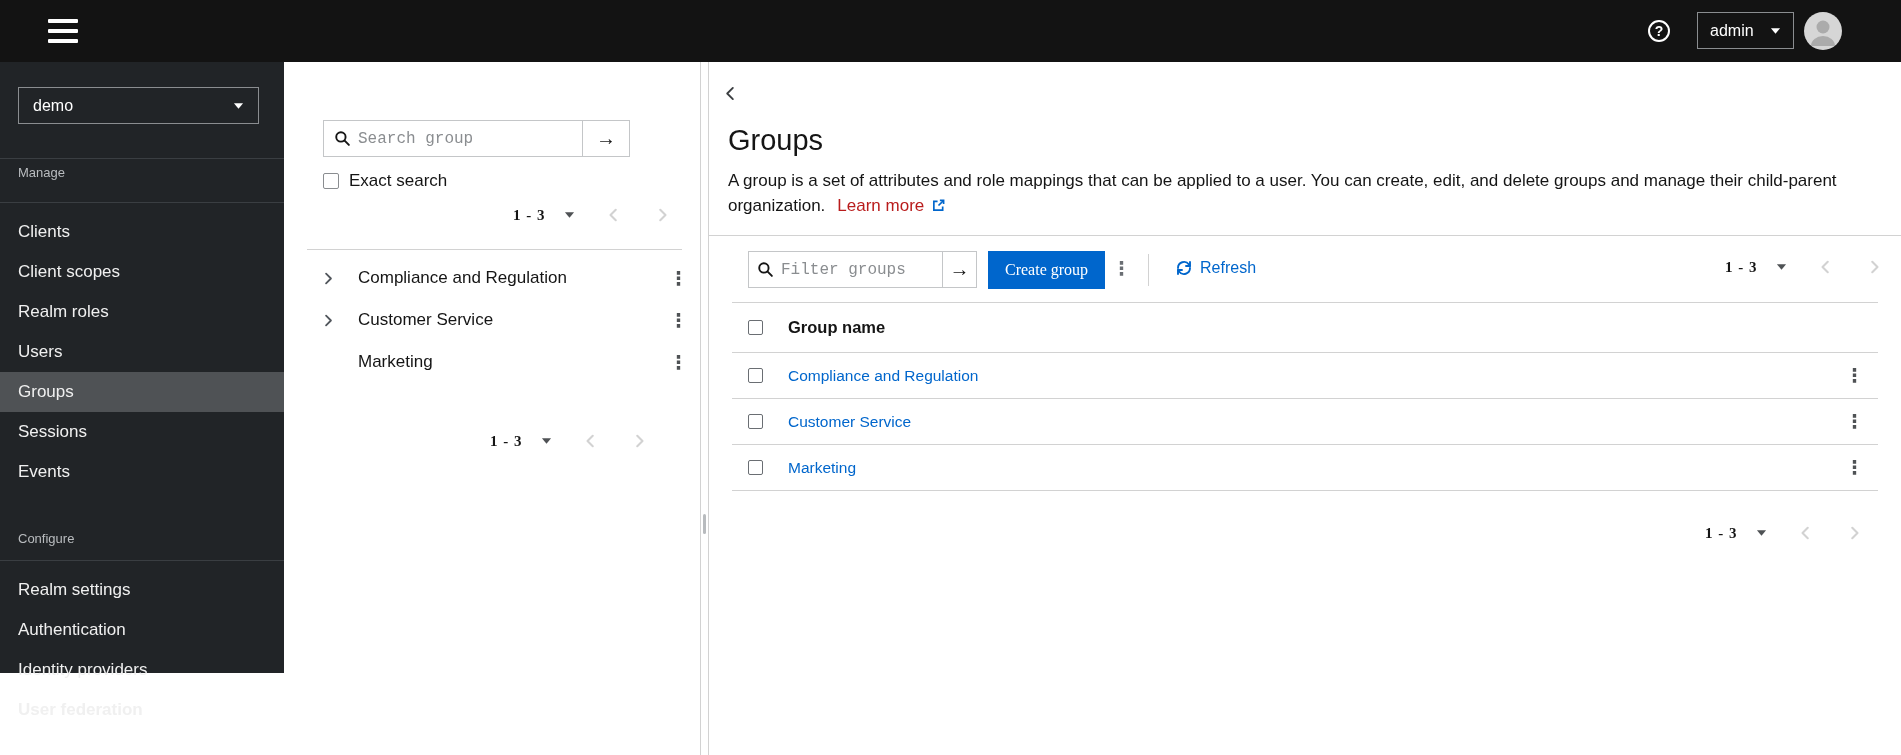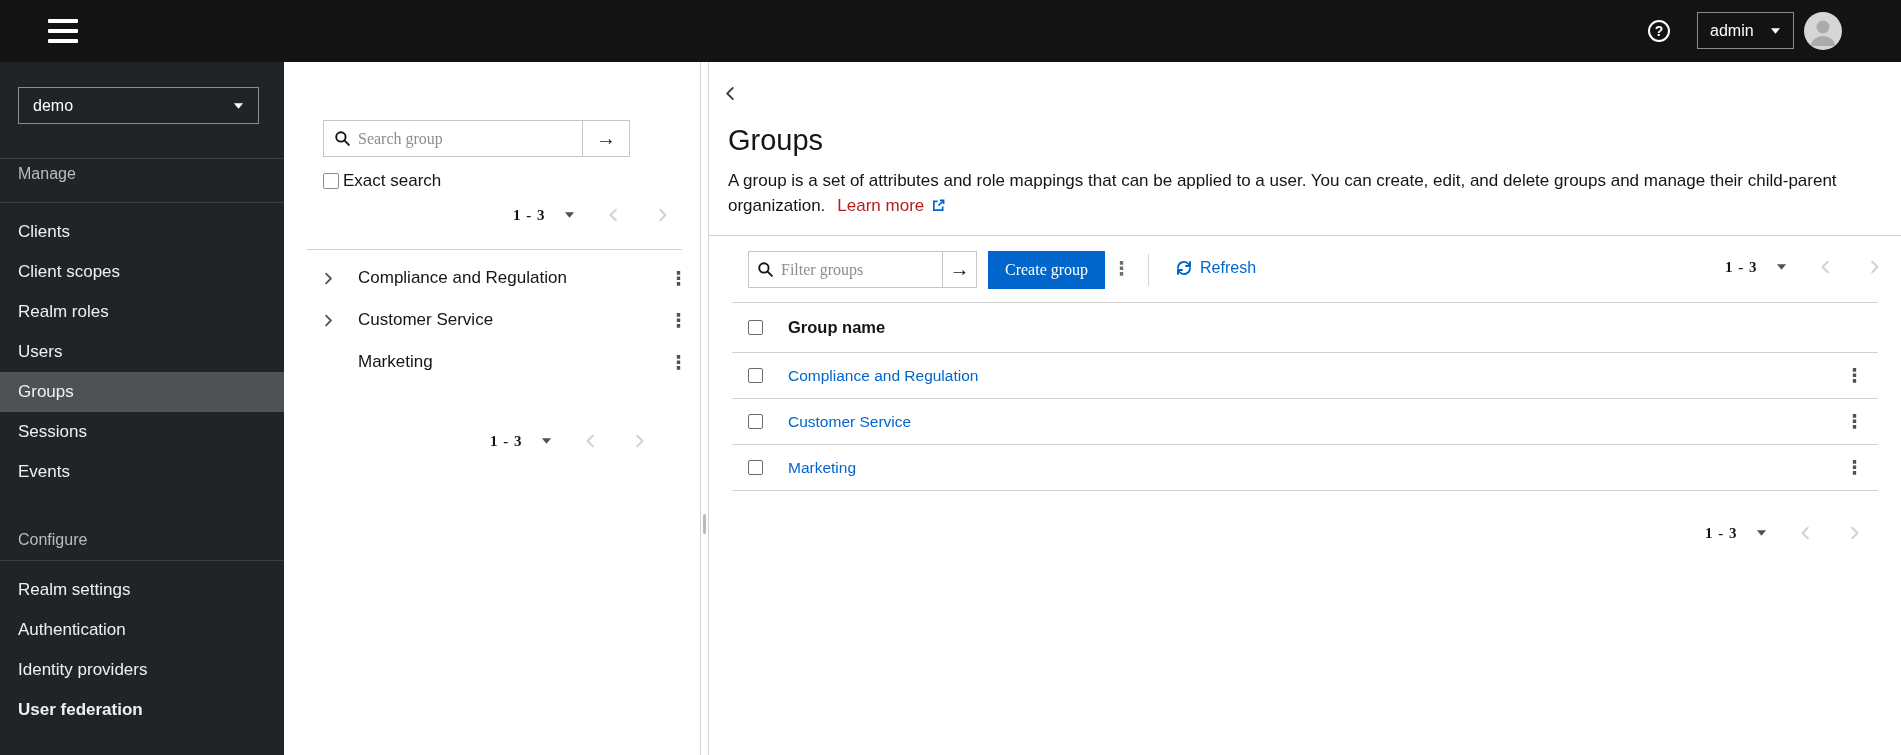--- a/index.html
+++ b/index.html
@@ -15,46 +15,46 @@
   .brand { position:absolute; left:168px; top:11px; display:flex; align-items:center; gap:6px; }
   .brand-text { font-size:30px; font-weight:bold; letter-spacing:1px;
     background:linear-gradient(90deg,#cfd2d4,#8f9294); -webkit-background-clip:text; background-clip:text; color:transparent; }
   .help-icon { position:absolute; left:1648px; top:20px; width:22px; height:22px; border:2px solid #fff;
     border-radius:50%; color:#fff; font-size:14px; font-weight:bold; text-align:center; line-height:18px; cursor:pointer; }
   .user-menu { position:absolute; left:1697px; top:12px; width:97px; height:37px; border:1px solid #8a8d90;
     display:flex; align-items:center; justify-content:space-between; padding:0 12px; color:#fff; font-size:16px; cursor:pointer; }
   .avatar { position:absolute; left:1804px; top:12px; width:38px; height:38px; border-radius:50%; background:#d6d6d6; overflow:hidden; }
 
   
-  .sidebar { position:absolute; left:0; top:62px; width:284px; height:693px; background:#212427; }
+  .sidebar { position:absolute; left:0; top:62px; width:284px; height:611px; background:#212427; }
   .realm-select { position:absolute; left:18px; top:25px; width:241px; height:37px; border:1px solid #8a8d90;
     display:flex; align-items:center; justify-content:space-between; padding:0 14px; color:#fff; font-size:16px; cursor:pointer; }
   .side-divider { position:absolute; left:0; width:284px; height:1px; background:#3a3e42; }
-  .section-label { position:absolute; left:18px; color:#b9bcbf; font-size:16px; }
+  .section-label { position:absolute; left:18px; color:#b9bcbf; font-size:13px; }
   .nav-item { position:absolute; left:0; width:284px; height:40px; line-height:40px; padding-left:18px;
     color:#f0f0f0; font-size:17px; cursor:pointer; }
   .nav-item.active { background:#4f5255; }
 
   
   .split { position:absolute; left:700px; top:62px; width:9px; height:693px; background:#fff;
     border-left:1px solid #d2d2d2; border-right:1px solid #d2d2d2; }
   .split-handle { position:absolute; left:2px; top:452px; width:3px; height:20px; background:#b8bbbe; border-radius:2px; cursor:col-resize; }
 
   
   .tree-panel { position:absolute; left:284px; top:62px; width:416px; height:693px; background:#fff; }
   .igroup { display:flex; height:37px; border:1px solid #c4c6c8; background:#fff; }
   .igroup .iwrap { position:relative; flex:1; }
   .igroup input { width:100%; height:100%; border:none; outline:none; padding:0 8px 0 34px; font-size:16px;
-    font-family:Liberation Serif, serif; color:#3b82f6; background:transparent; }
+    font-family:Liberation Mono, monospace; color:#3b82f6; background:transparent; }
   .igroup input::placeholder { color:#8a8d90; }
   .search-ic { position:absolute; left:10px; top:9px; }
   .igroup .go-btn { width:47px; border:none; border-left:1px solid #c4c6c8; background:#fff; font-size:20px;
     font-weight:bold; color:#151515; cursor:pointer; line-height:35px; }
   .tree-search { position:absolute; left:39px; top:58px; width:307px; }
-  .exact-row { position:absolute; left:39px; top:109px; display:flex; align-items:center; gap:4px; font-size:17px; }
+  .exact-row { position:absolute; left:39px; top:109px; display:flex; align-items:center; gap:10px; font-size:17px; }
   .cb { display:inline-block; width:16px; height:16px; border:1px solid #8a8d90; border-radius:2px; background:#fff; cursor:pointer; }
 
   .pg { position:absolute; display:flex; align-items:center; height:26px;font-family:Liberation Serif, serif; }
   .pg-range { font-size:15px; font-weight:bold; letter-spacing:1px; }
   .pg-caret { margin-left:18px; color:#4f5255; cursor:pointer; display:flex; }
   .pg-btn { margin-left:32px; color:#d2d2d2; display:flex; cursor:default; }
   .pg-btn + .pg-btn { margin-left:34px; }
 
   .tree-divider { position:absolute; left:23px; top:187px; width:375px; height:1px; background:#d2d2d2; }
   .tree-row { position:absolute; left:0; width:416px; height:42px; display:flex; align-items:center; }

